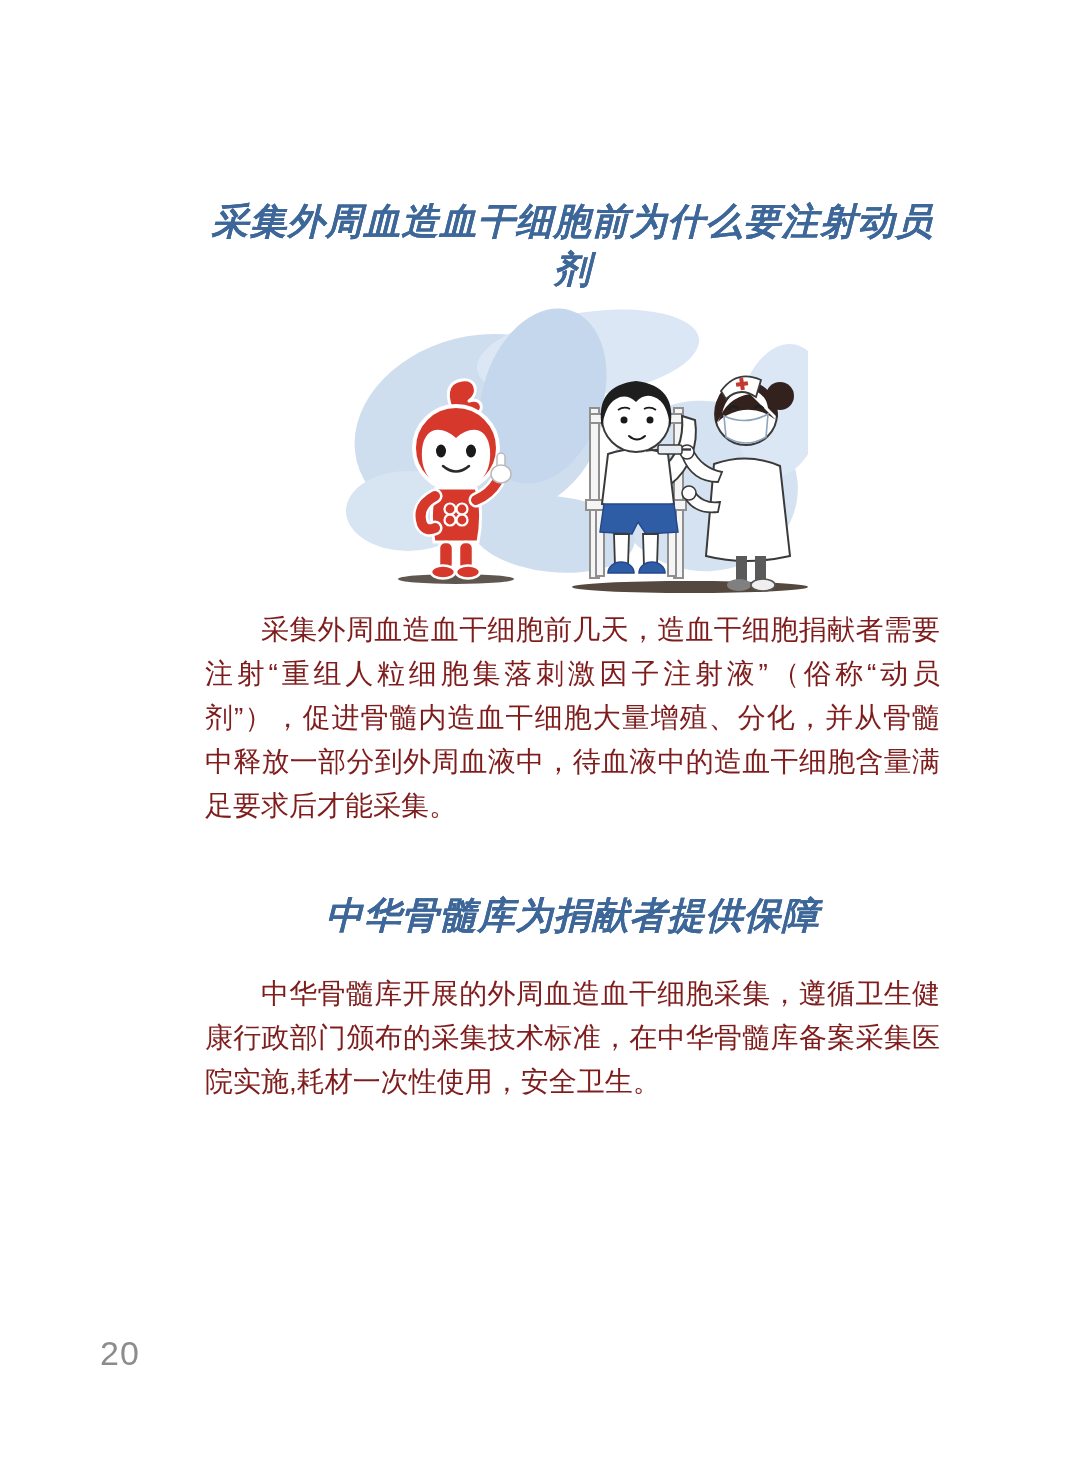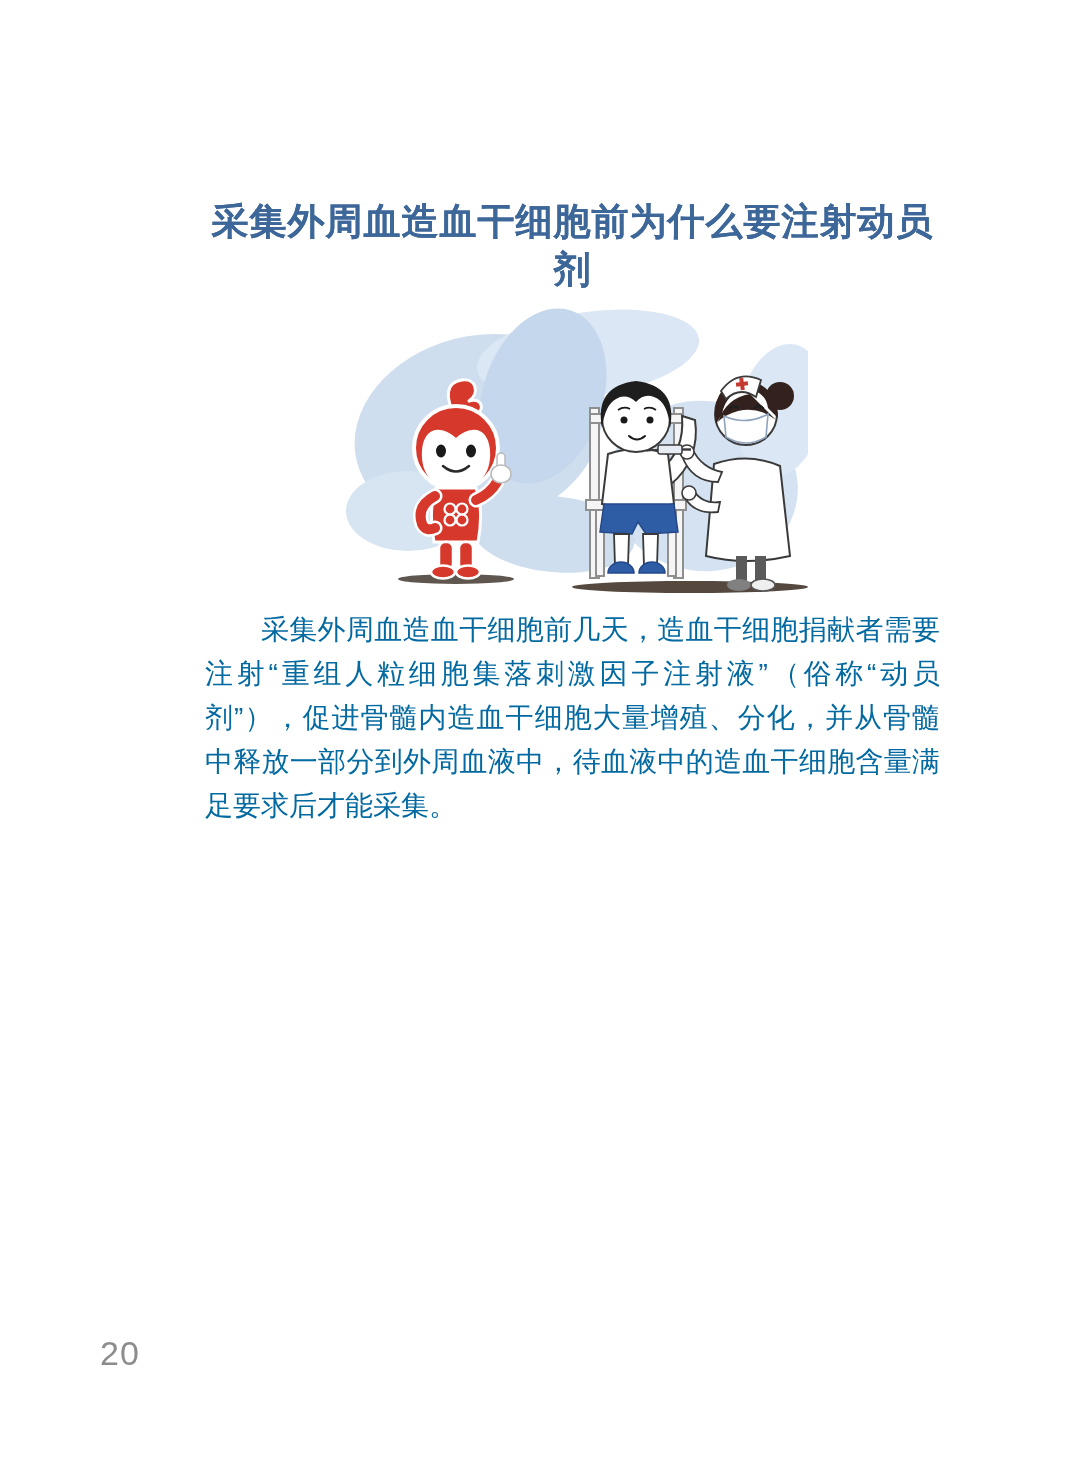--- a/index.html
+++ b/index.html
@@ -25,33 +25,34 @@
     position: absolute;
     left: 205px;
     width: 735px;
     text-align: center;
     color: #3d6699;
     font-size: 37px;
     font-weight: bold;
     letter-spacing: 1px;
     line-height: 48px;
     text-shadow: 0 0 0.4px #3d6699;
+    font-style: italic;
   }
   .title-1 { top: 198px; }
   .title-2 { top: 892px; }
   .illustration-wrap {
     position: absolute;
     top: 296px;
     left: 205px;
     width: 735px;
     display: flex;
     justify-content: center;
   }
   .body-text {
-    color: #0369a1;
+    color: #7f1d1d;
     font-size: 28px;
     line-height: 44px;
     text-align: justify;
   }
   .body-text p { text-indent: 2em; }
   .para-block-1 { top: 608px; }
   .para-block-2 { top: 972px; }
   .page-number {
     position: absolute;
     left: 100px;
@@ -168,19 +169,21 @@
         <path d="M391,113 Q395,108 400,112" fill="none" stroke="#1e1e1e" stroke-width="2.2" stroke-linecap="round"></path>
         <path d="M417,112 Q421,108 425,112" fill="none" stroke="#1e1e1e" stroke-width="2.2" stroke-linecap="round"></path>
       </g>
     </svg>
   </div>
 
   <div class="textcol body-text para-block-1">
     <p>采集外周血造血干细胞前几天，造血干细胞捐献者需要注射“重组人粒细胞集落刺激因子注射液”（俗称“动员剂”），促进骨髓内造血干细胞大量增殖、分化，并从骨髓中释放一部分到外周血液中，待血液中的造血干细胞含量满足要求后才能采集。</p>
   </div>
 
+  <h1 class="section-title title-2">中华骨髓库为捐献者提供保障</h1>
 
   <div class="textcol body-text para-block-2">
+    <p>中华骨髓库开展的外周血造血干细胞采集，遵循卫生健康行政部门颁布的采集技术标准，在中华骨髓库备案采集医院实施,耗材一次性使用，安全卫生。</p>
   </div>
 
   <div class="page-number">20</div>
 
 </div>
 
 </body></html>

